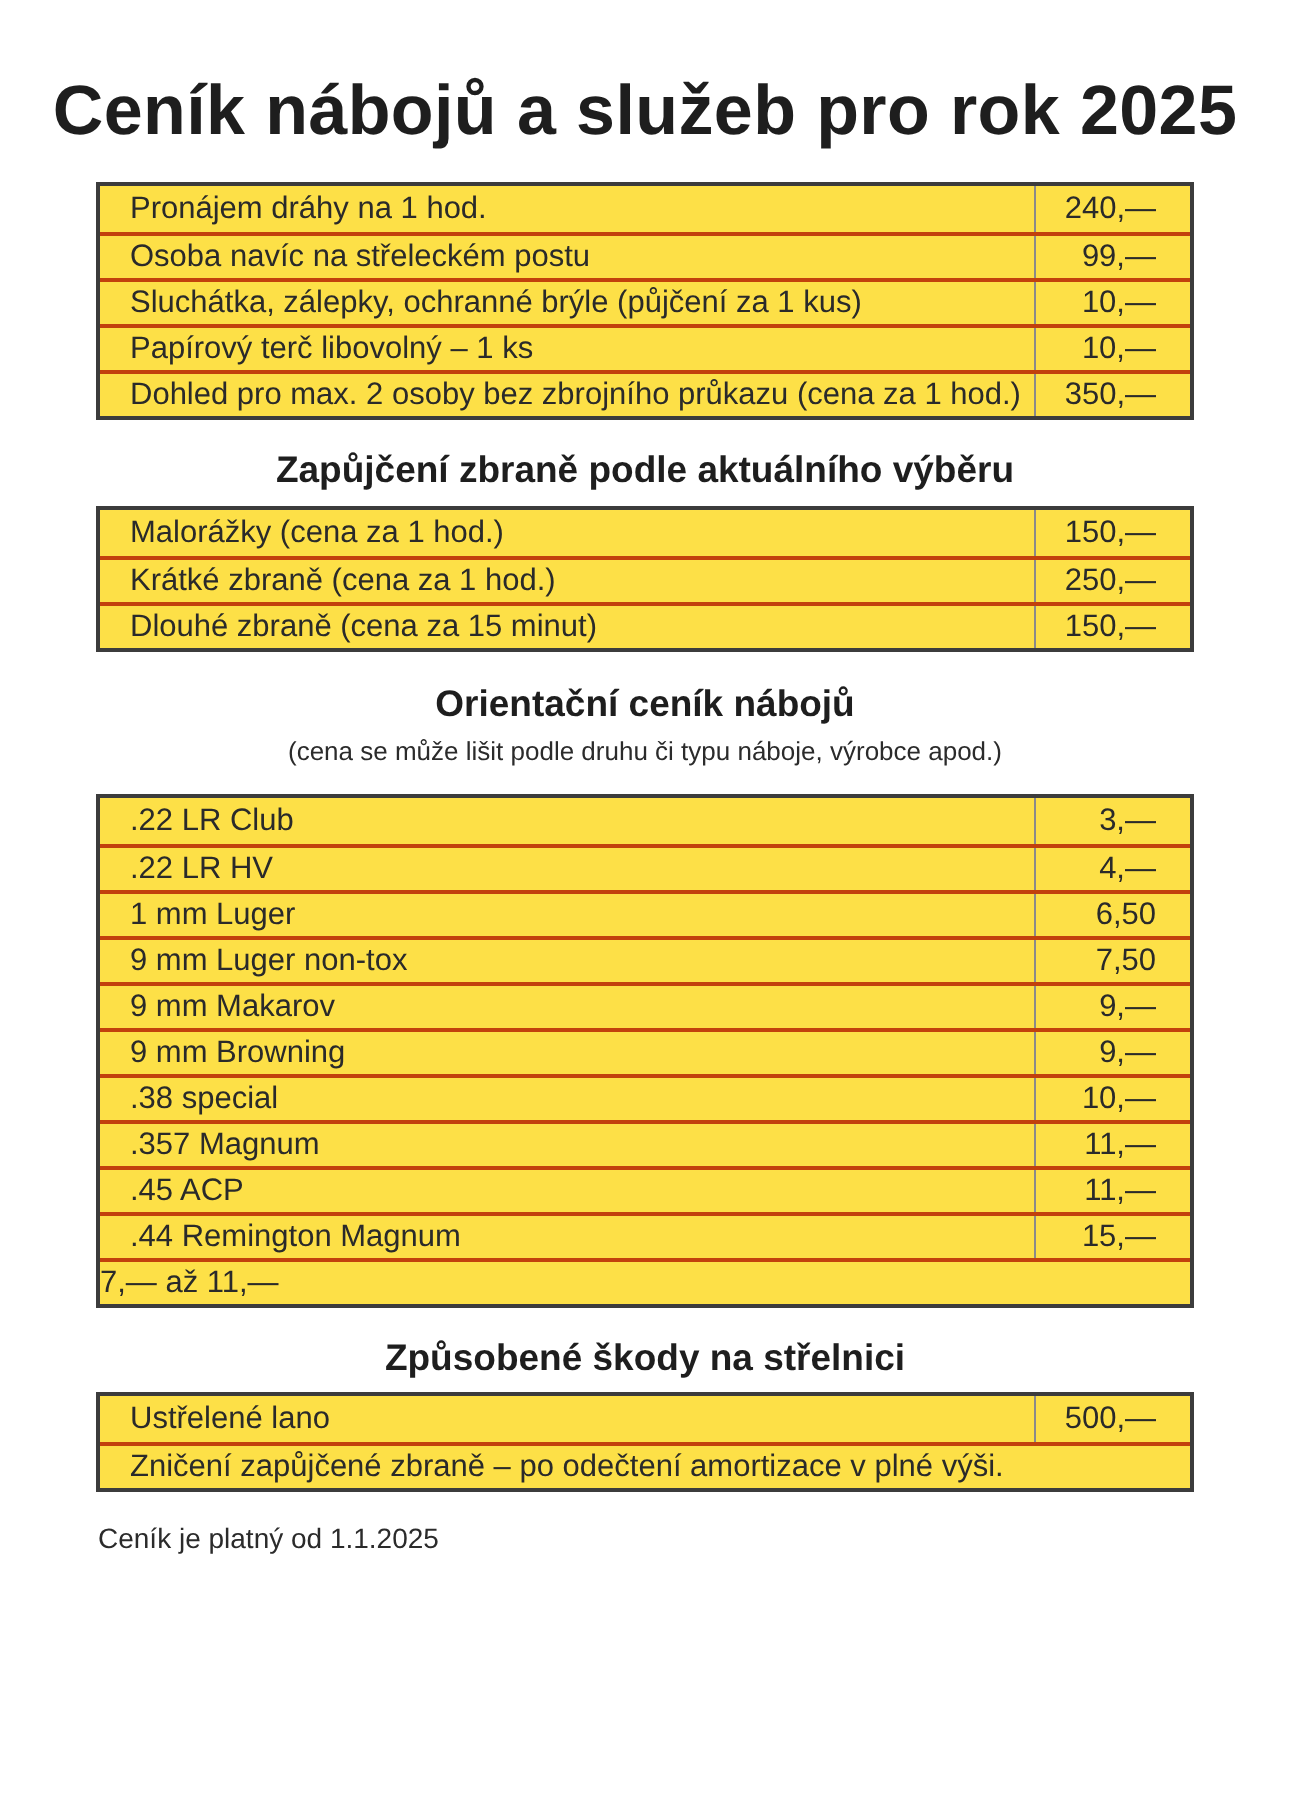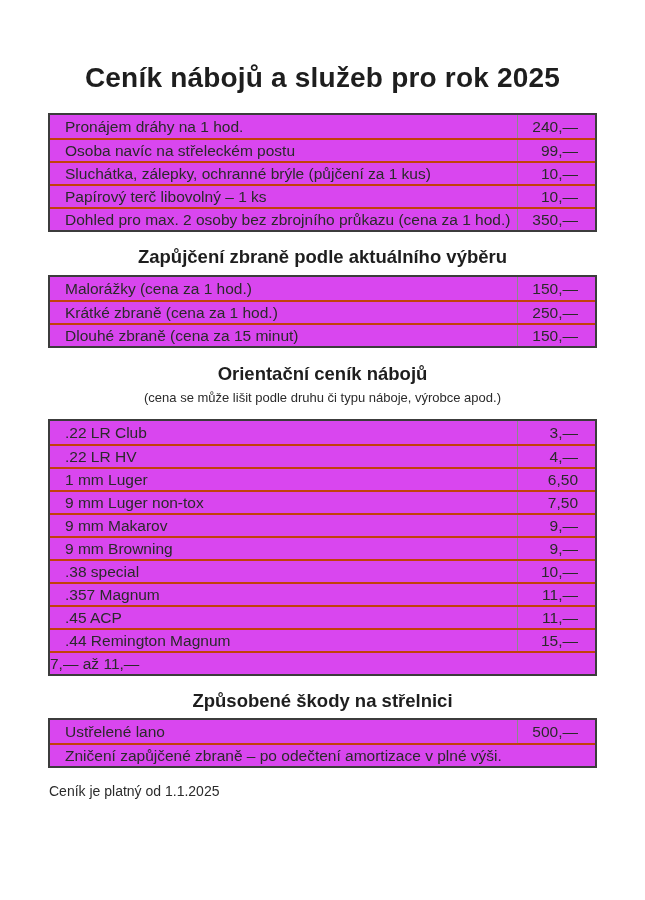--- a/index.html
+++ b/index.html
@@ -9,23 +9,23 @@
     font-family: "Liberation Sans", sans-serif;
     color: #262626;
   }
   .page {
     position: relative;
     width: 645px; height: 900px;
     background: #ffffff;
     overflow: hidden;
   }
   .doc-title {
-    padding-top: 62px;
+    padding-top: 40px;
     text-align: center;
-    font-size: 28px;
+    font-size: 35px;
     line-height: 32px;
     font-weight: 700;
     color: #1e1e1e;
     letter-spacing: 0.2px;
   }
   .section-heading {
     margin-top: 14px;
     text-align: center;
     font-size: 18.5px;
     line-height: 22px;
@@ -36,21 +36,21 @@
     margin-top: 3px;
     text-align: center;
     font-size: 13px;
     line-height: 19px;
     color: #2b2b2b;
   }
   .price-table {
     margin-left: 48px;
     width: 549px;
     border: 2px solid #3c3c3c;
-    background: #d946ef;
+    background: #fde047;
   }
   .t-services { margin-top: 19px; }
   .t-rental   { margin-top: 7px; }
   .t-ammo     { margin-top: 12px; }
   .t-damages  { margin-top: 6px; }
   .h-rental   { margin-top: 14px; }
   .h-ammo     { margin-top: 15px; }
   .h-damages  { margin-top: 14px; }
   .row {
     display: flex;

